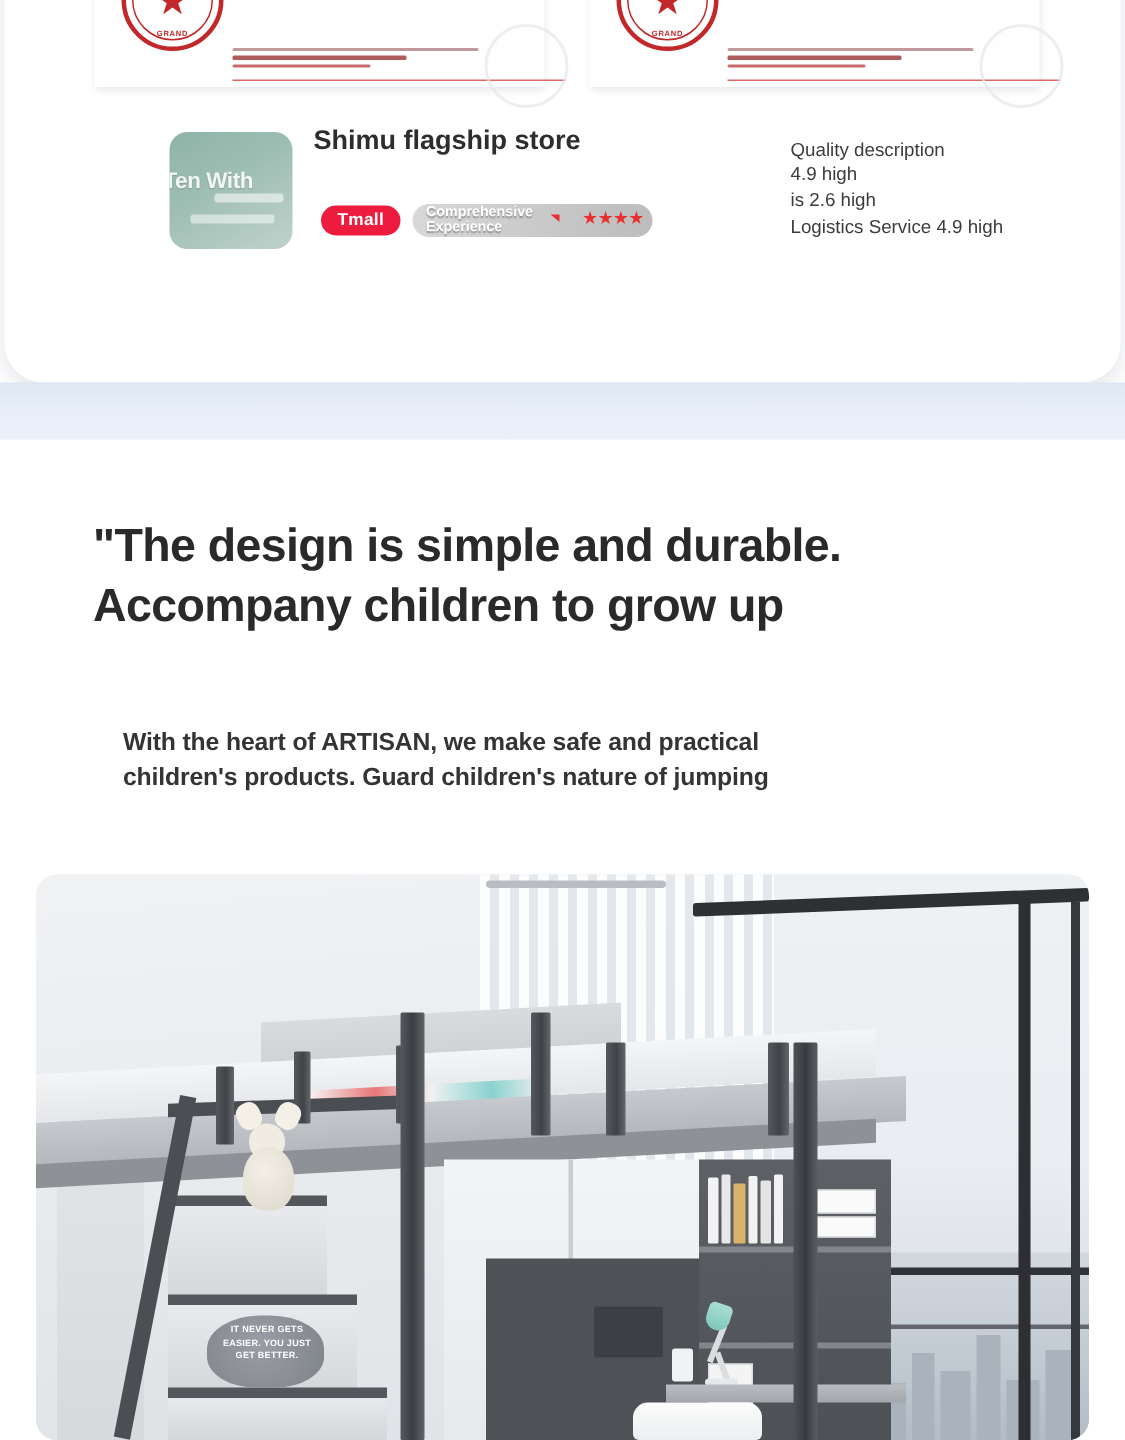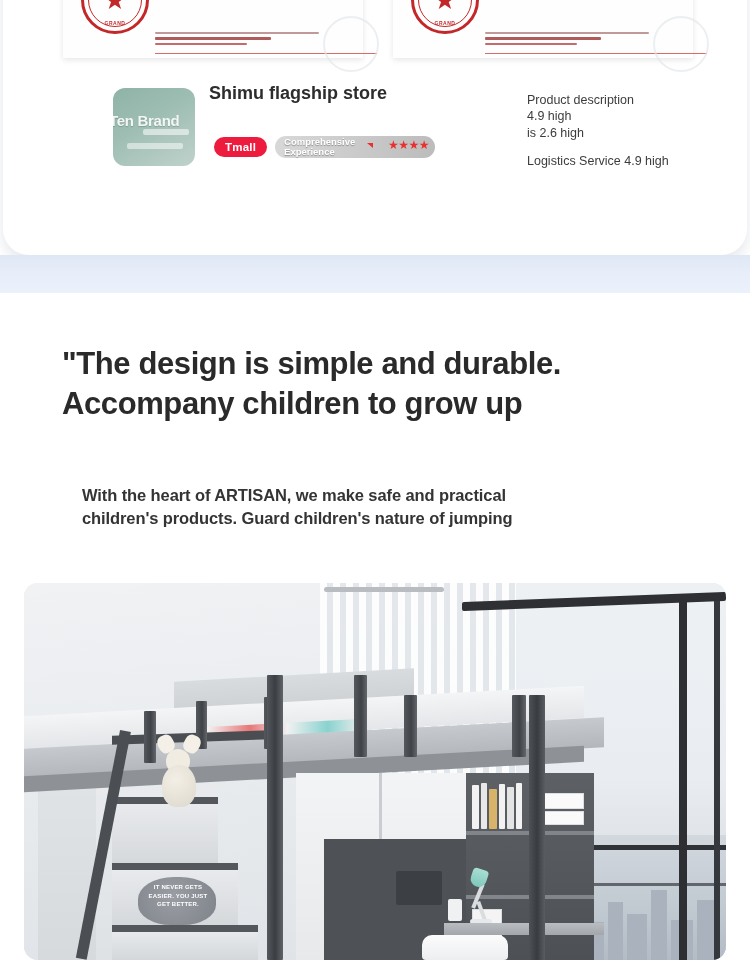--- a/index.html
+++ b/index.html
@@ -303,41 +303,41 @@
             <div class="cl c"></div>
         </div>
         <div class="cert-rule"></div>
         <div class="cert-wm b"></div>
       </div>
     </div>
 
     <div class="store-row">
 
       <div class="store-logo">
-        <div class="logo-main">Ten Brand</div>
+        <div class="logo-main">Ten With</div>
         <div class="logo-sub1"></div>
         <div class="logo-sub2"></div>
       </div>
 
       <div class="store-name">Shimu flagship store</div>
 
       <div class="badges">
         <div class="tmall-pill">Tmall</div>
         <div class="exp-pill">
           <div class="exp-text">Comprehensive Experience</div>
           <div class="exp-caret"></div>
           <div class="exp-stars">★★★★</div>
         </div>
       </div>
 
       <div style="position:absolute;left:524px;top:4px;width:200px;font-size:12.5px;color:#3c3c3c;line-height:1.30;">
-        <div>Product description</div>
+        <div>Quality description</div>
         <div>4.9 high</div>
         <div>is 2.6 high</div>
-        <div style="margin-top:12px;">Logistics Service 4.9 high</div>
+        <div style="margin-top:2px;">Logistics Service 4.9 high</div>
       </div>
     </div>
 
   </div>
 
   <div class="blue-band"></div>
 
   <div class="headline">"The design is simple and durable. Accompany children to grow up</div>
   <div class="subcopy">With the heart of ARTISAN, we make safe and practical children's products. Guard children's nature of jumping</div>
 

